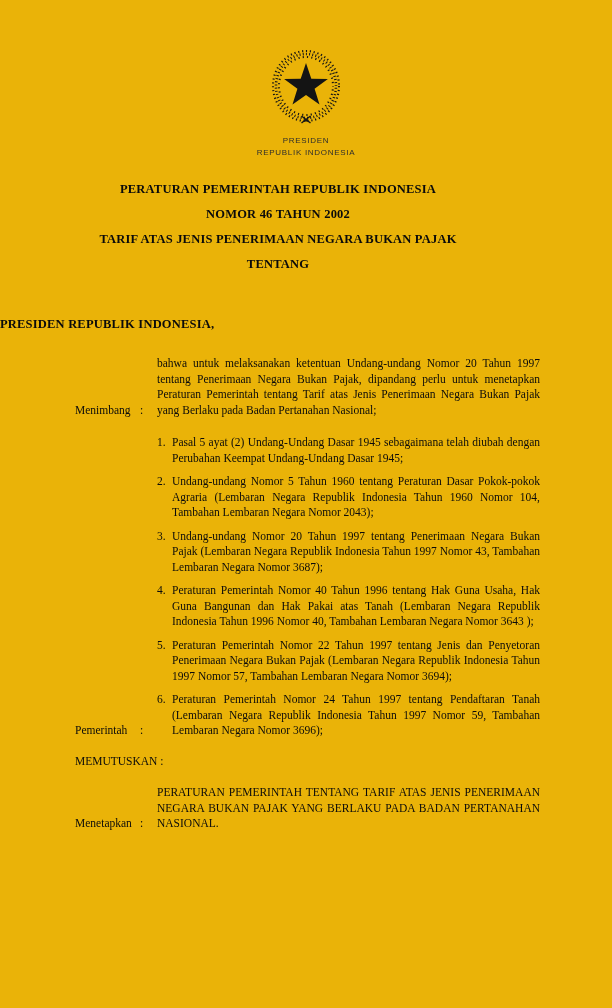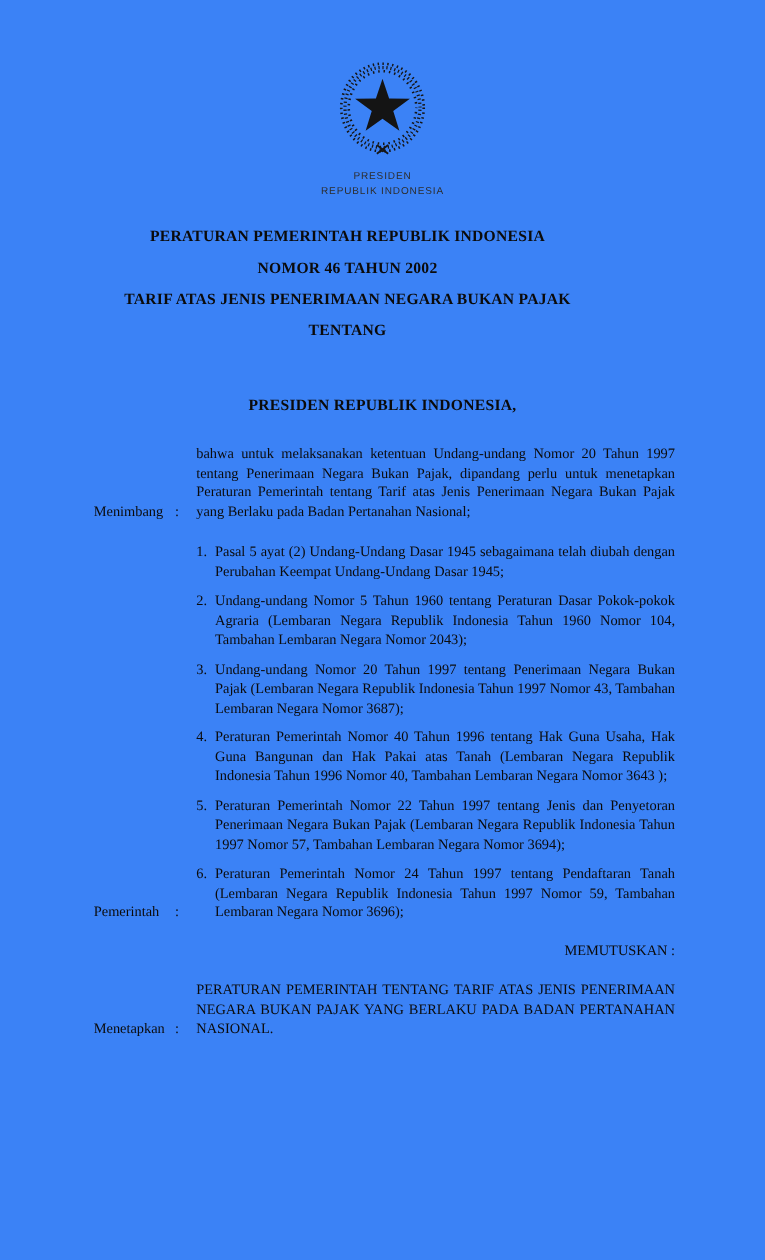--- a/index.html
+++ b/index.html
@@ -10,21 +10,21 @@
   body {
     width: 612px;
     height: 1008px;
     font-family: "Liberation Serif", serif;
     color: #0b0b0b;
   }
   .page {
     position: relative;
     width: 612px;
     height: 1008px;
-    background: #3b82f6;
+    background: #eab308;
     overflow: hidden;
   }
   
   .emblem {
     position: absolute;
     top: 46px;
     left: 0;
     width: 612px;
     text-align: center;
   }
@@ -50,21 +50,21 @@
     font-weight: bold;
     font-size: 12.5px;
     line-height: 25px;
     letter-spacing: 0.2px;
   }
   .salutation {
     position: absolute;
     top: 317px;
     left: 0;
     width: 612px;
-    text-align: center;
+    text-align: left;
     font-weight: bold;
     font-size: 12.5px;
     letter-spacing: 0.2px;
   }
   
   .doc-body {
     position: absolute;
     top: 356px;
     left: 75px;
     width: 465px;
@@ -80,21 +80,21 @@
   .clause-colon { width: 17px; flex: none; }
   .clause-content { flex: 1; text-align: justify; }
   .legal-item {
     display: flex;
     margin-bottom: 8px;
   }
   .legal-item:last-child { margin-bottom: 0; }
   .item-num { width: 15px; flex: none; }
   .item-text { flex: 1; text-align: justify; }
   .memutuskan-heading {
-    text-align: right;
+    text-align: left;
     margin: 15px 0 16px 0;
   }
 </style>
 </head>
 <body>
 
 <div class="page">
 
   <div class="emblem">
     <svg width="92" height="86" viewBox="0 0 92 86" aria-hidden="true">

